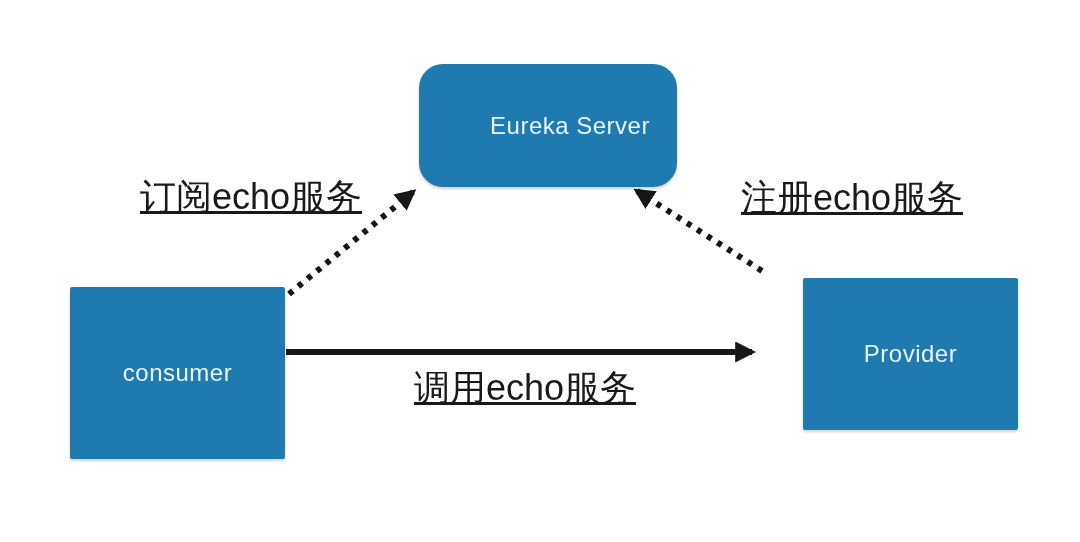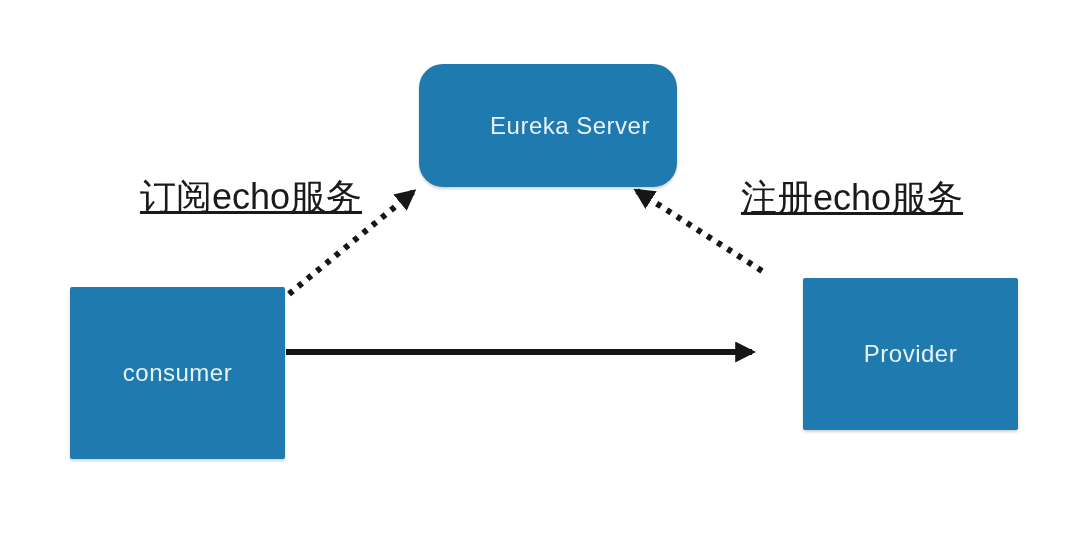--- a/index.html
+++ b/index.html
@@ -89,14 +89,15 @@
   </div>
 
   <div id="node-provider" class="node">
     <span>Provider</span>
   </div>
 
   <div id="label-subscribe" class="edge-label">订阅echo服务</div>
 
   <div id="label-register" class="edge-label">注册echo服务</div>
 
+  <div id="label-invoke" class="edge-label">调用echo服务</div>
 
 </div>
 
 </body></html>

